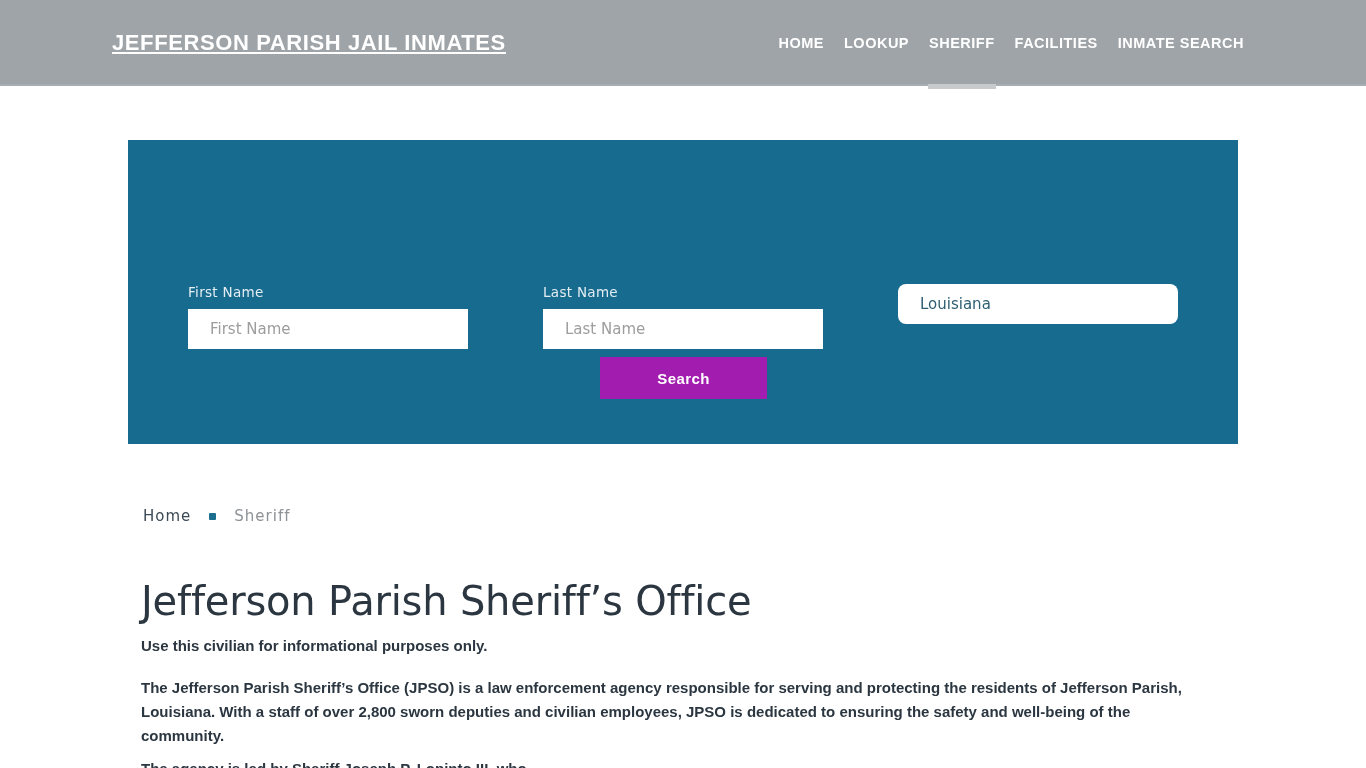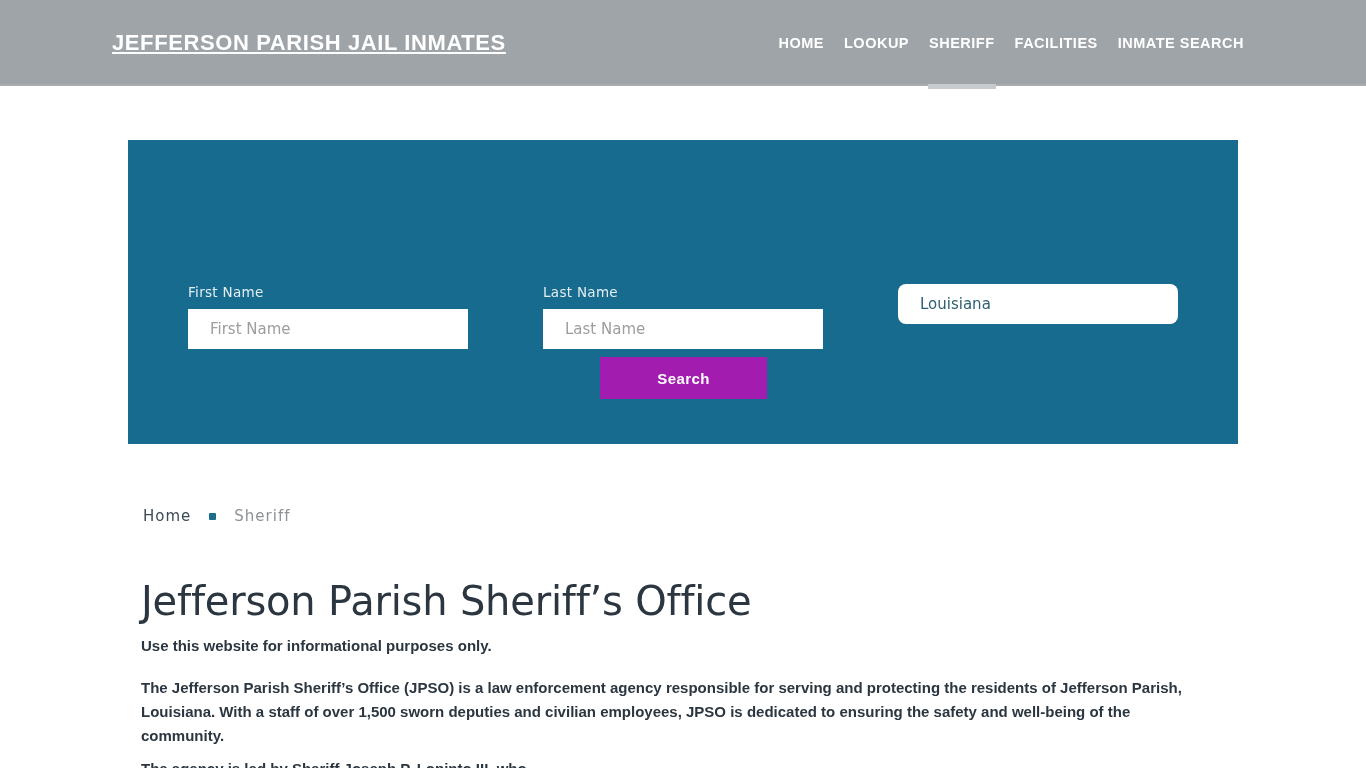--- a/index.html
+++ b/index.html
@@ -251,15 +251,15 @@
   <button class="search-button">Search</button>
 </section>
 
 <div class="breadcrumb">
   <a class="crumb-link" href="#">Home</a>
   <span class="crumb-sep"></span>
   <span class="crumb-current">Sheriff</span>
 </div>
 
 <h1 class="page-title">Jefferson Parish Sheriff’s Office</h1>
-<p class="lead">Use this website for informational purposes only.</p>
-<p class="body-text">The Jefferson Parish Sheriff’s Office (JPSO) is a law enforcement agency responsible for serving and protecting the residents of Jefferson Parish, Louisiana. With a staff of over 1,500 sworn deputies and civilian employees, JPSO is dedicated to ensuring the safety and well-being of the community.</p>
+<p class="lead">Use this civilian for informational purposes only.</p>
+<p class="body-text">The Jefferson Parish Sheriff’s Office (JPSO) is a law enforcement agency responsible for serving and protecting the residents of Jefferson Parish, Louisiana. With a staff of over 2,800 sworn deputies and civilian employees, JPSO is dedicated to ensuring the safety and well-being of the community.</p>
 <p class="body-text-2">The agency is led by Sheriff Joseph P. Lopinto III, who</p>
 
 </body></html>

